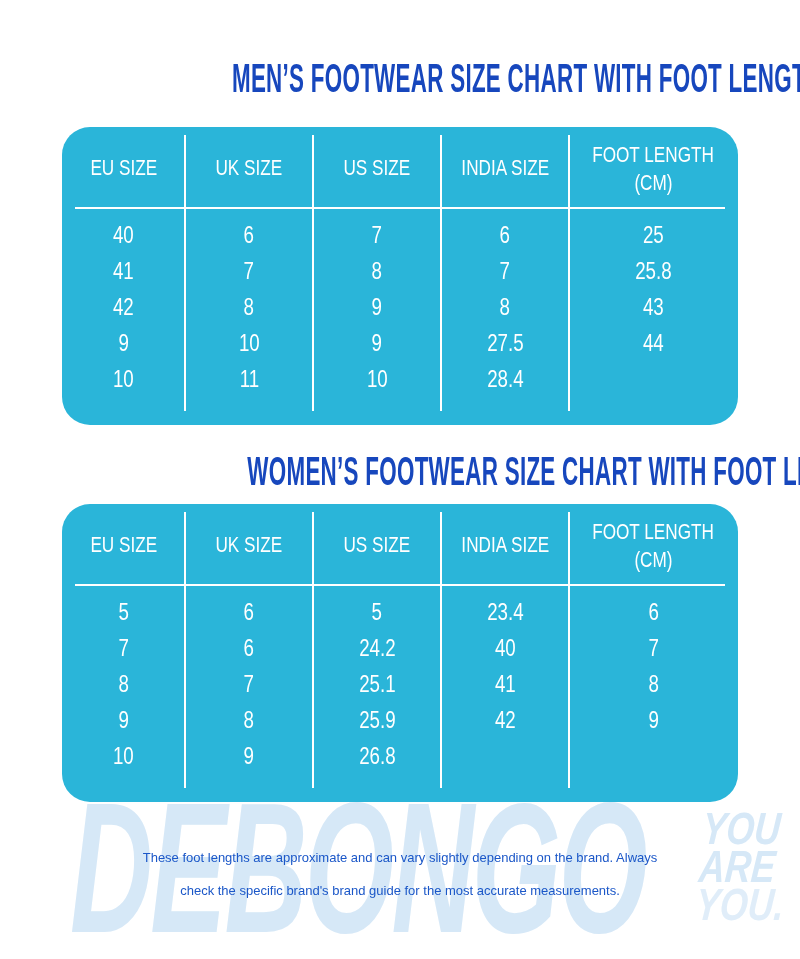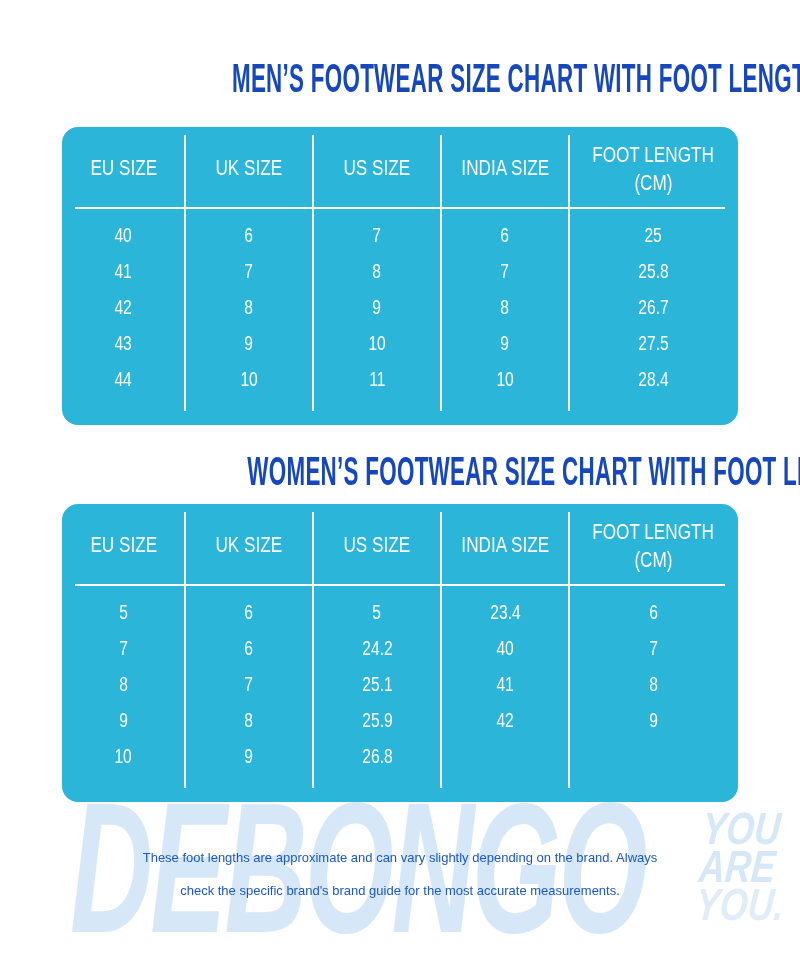--- a/index.html
+++ b/index.html
@@ -21,39 +21,39 @@
     font-size:40px;line-height:44px;font-weight:700;color:var(--title-blue);
     white-space:nowrap;
   }
   #men-title{top:56px;}
   #women-title{top:449px;}
   .cond-title{display:inline-block;transform:scaleX(0.56);transform-origin:center;letter-spacing:0.5px;}
 
   
   .table-card{
     position:absolute;left:62px;width:676px;height:298px;
-    background:var(--cyan);border-radius:16px;
+    background:var(--cyan);border-radius:28px;
   }
   #men-table{top:127px;}
   #women-table{top:504px;}
 
   .vline{position:absolute;top:8px;bottom:14px;width:2px;background:#fff;}
   .v1{left:122px}.v2{left:250px}.v3{left:378px}.v4{left:506px}
   .hline{position:absolute;top:80px;left:13px;right:13px;height:2px;background:#fff;}
 
   .tgrid{
     position:absolute;left:0;top:0;right:0;
     display:grid;
     grid-template-columns:123fr 128fr 128fr 128fr 169fr;
     grid-template-rows:90px repeat(5,36px);
   }
   .cell{display:flex;align-items:center;justify-content:center;color:var(--table-text);}
   .hc{font-size:22px;padding-bottom:8px;}
   .hc2{flex-direction:column;line-height:28px;padding-bottom:6px;justify-content:center;}
-  .dc{font-size:20px;justify-content:center;}
+  .dc{font-size:24px;justify-content:center;}
   .cnd{display:inline-block;transform:scaleX(0.78);white-space:nowrap;}
 
   
   .watermark{
     position:absolute;left:0;top:798px;width:800px;height:161px;overflow:hidden;
     color:var(--watermark);font-style:italic;font-weight:700;z-index:1;
   }
   .wm-brand{
     position:absolute;left:70px;top:-22px;font-size:185px;line-height:185px;
     letter-spacing:-4px;transform:scaleX(0.62);transform-origin:left top;white-space:nowrap;
@@ -139,23 +139,20 @@
           <span class="cnd">42</span>
         </div>
       <div class="cell dc">
           <span class="cnd">8</span>
         </div>
       <div class="cell dc">
           <span class="cnd">9</span>
         </div>
       <div class="cell dc">
           <span class="cnd">8</span>
-        </div>
-      <div class="cell dc">
-          <span class="cnd">26.7</span>
         </div>
 
       <div class="cell dc">
           <span class="cnd">43</span>
         </div>
       <div class="cell dc">
           <span class="cnd">9</span>
         </div>
       <div class="cell dc">
           <span class="cnd">10</span>

